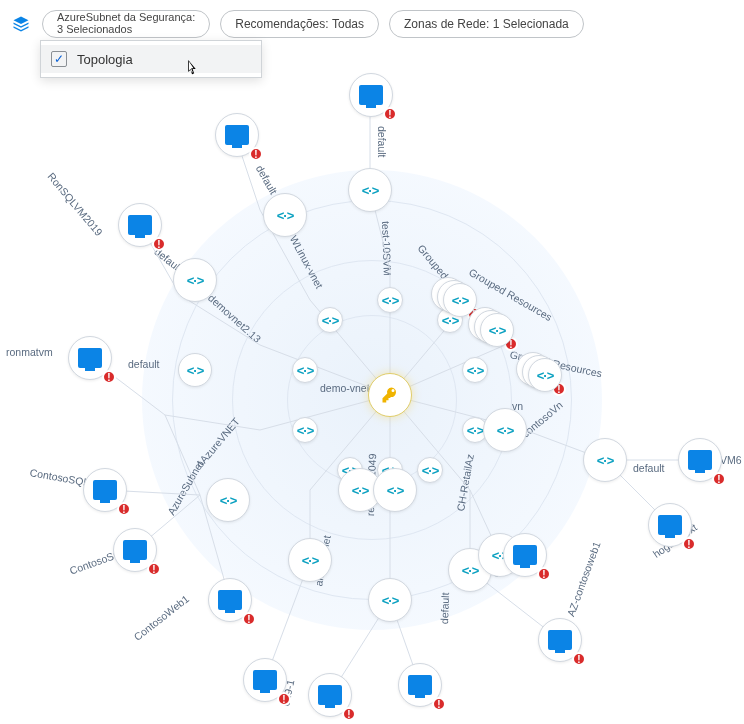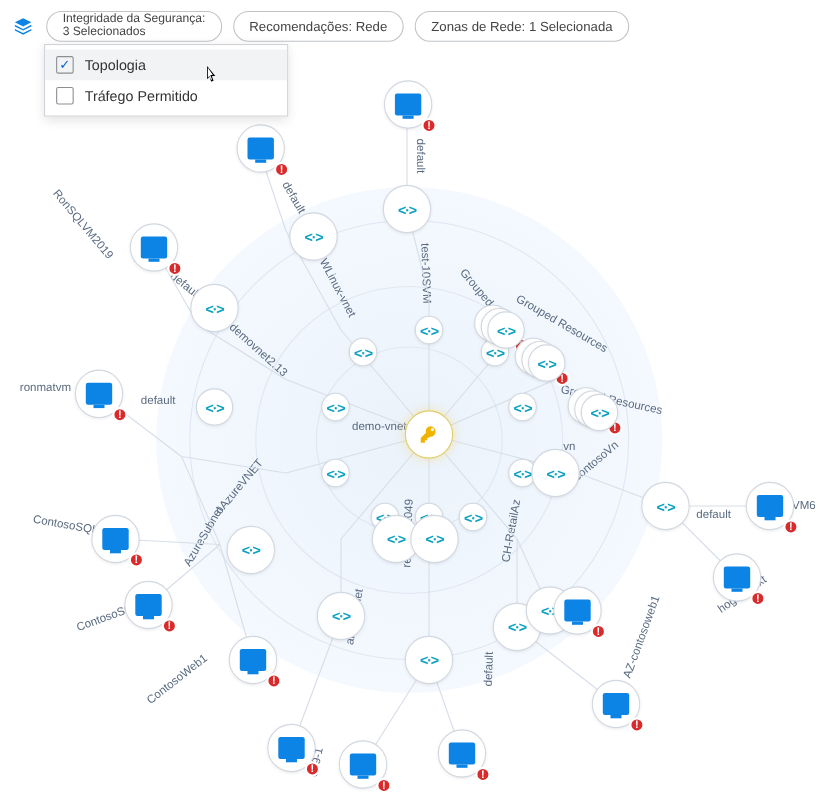--- a/index.html
+++ b/index.html
@@ -455,21 +455,21 @@
       <div class="badge-err">!</div>
     </div>
 
   <span class="nlabel" style="left:382px; top:120px; transform:rotate(90deg);">default</span>
   <span class="nlabel" style="left:386px; top:215px; transform:rotate(88deg);">test-10SVM</span>
   <span class="nlabel" style="left:259px; top:160px; transform:rotate(60deg);">default</span>
   <span class="nlabel" style="left:293px; top:230px; transform:rotate(62deg);">WLinux-vnet</span>
   <span class="nlabel" style="left:156px; top:244px; transform:rotate(38deg);">default</span>
   <span class="nlabel" style="left:210px; top:290px; transform:rotate(42deg);">demovnet2.13</span>
   <span class="nlabel" style="left:50px; top:168px; transform:rotate(50deg);">RonSQLVM2019</span>
-  <span class="nlabel" style="left:18px; top:346px;">ronmatvm</span>
+  <span class="nlabel" style="left:6px; top:346px;">ronmatvm</span>
   <span class="nlabel" style="left:128px; top:358px;">default</span>
   <span class="nlabel" style="left:30px; top:466px; transform:rotate(10deg);">ContosoSQLSvr3</span>
   <span class="nlabel" style="left:70px; top:565px; transform:rotate(-20deg);">ContosoSQLSrv1</span>
   <span class="nlabel" style="left:135px; top:632px; transform:rotate(-38deg);">ContosoWeb1</span>
   <span class="nlabel" style="left:170px; top:508px; transform:rotate(-60deg);">AzureSubnet</span>
   <span class="nlabel" style="left:198px; top:460px; transform:rotate(-50deg);">oAzureVNET</span>
   <span class="nlabel" style="left:285px; top:700px; transform:rotate(-78deg);">049-1</span>
   <span class="nlabel" style="left:318px; top:580px; transform:rotate(-80deg);">aks-subnet</span>
   <span class="nlabel" style="left:370px; top:510px; transform:rotate(-88deg);">ret-36801049</span>
   <span class="nlabel" style="left:444px; top:618px; transform:rotate(-88deg);">default</span>
@@ -486,42 +486,38 @@
   <span class="nlabel" style="left:510px; top:348px; transform:rotate(12deg);">Grouped Resources</span>
 
   <div class="filters">
     <span class="layers-icon">
       <svg width="18" height="18" viewBox="0 0 24 24">
           <path fill="#0b84e6" d="M12 2 2 7l10 5 10-5-10-5zm0 13L2 10v2l10 5 10-5v-2l-10 5zm0 5L2 15v2l10 5 10-5v-2l-10 5z"></path>
         </svg>
     </span>
     <div class="pill">
       <div class="two-line">
-        <div>Integridade da Segurança:</div>
+        <div>AzureSubnet da Segurança:</div>
         <div>3 Selecionados</div>
       </div>
     </div>
     <div class="pill">
       <span>Recomendações:</span>&nbsp;
-      <span>Rede</span>
+      <span>Todas</span>
     </div>
     <div class="pill">
       <span>Zonas de Rede:</span>&nbsp;
       <span>1 Selecionada</span>
     </div>
   </div>
 
   <div class="dropdown">
     <div class="dd-item hover">
       <span class="dd-check">✓</span>
       <span>Topologia</span>
-    </div>
-    <div class="dd-item">
-      <span class="dd-check"></span>
-      <span>Tráfego Permitido</span>
     </div>
   </div>
 
   <div class="cursor" style="left:183px; top:58px;">
     <svg width="18" height="22" viewBox="0 0 24 28">
         <path fill="#000" d="M7 2v16l3-3c1 3 2 6 2 6s2-1 3-1c0 0-2-5-2-6h4L7 2z"></path>
         <path fill="#fff" d="M8 4v12l2-2c1 3 2 5 2 5l1-1s-2-4-2-5h3L8 4z"></path>
       </svg>
   </div>
 

